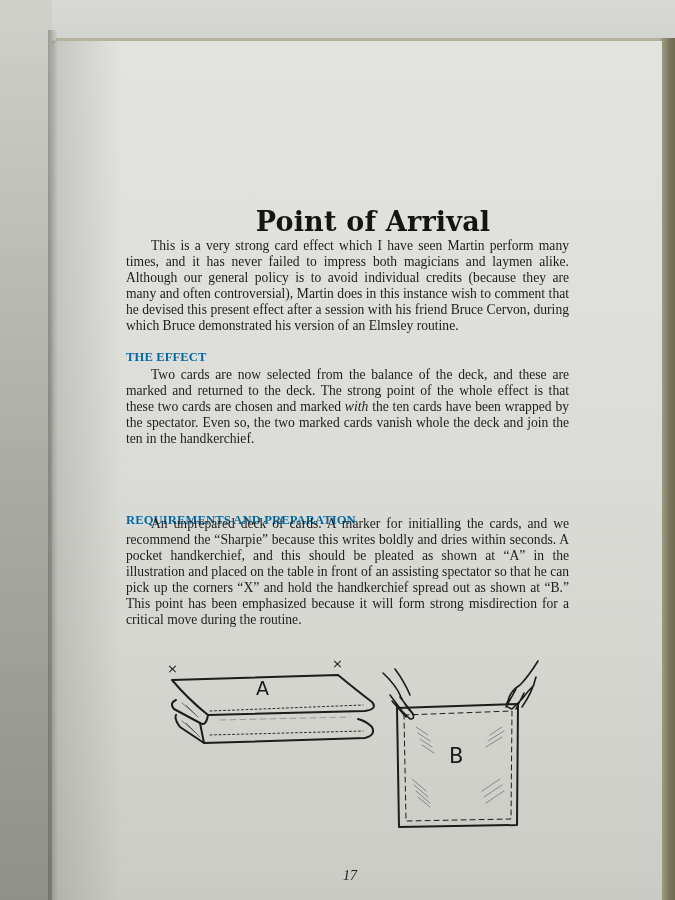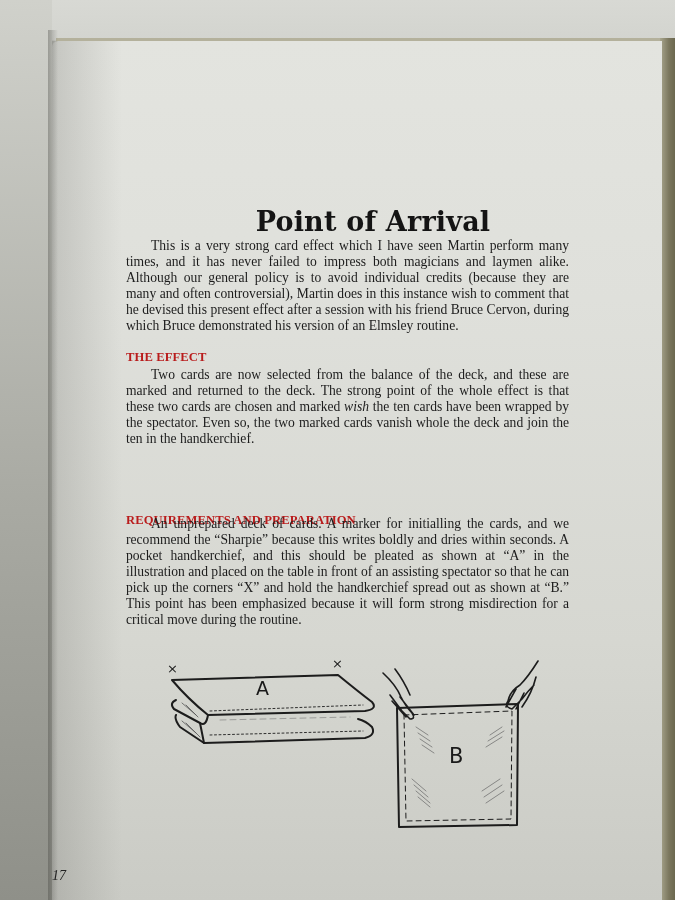--- a/index.html
+++ b/index.html
@@ -84,21 +84,21 @@
     }
     .text-block p {
       margin: 0;
       text-indent: 25px;
     }
     .heading {
       position: absolute;
       left: 126px;
       font-weight: bold;
       font-size: 12.6px;
-      color: #b91c1c;
+      color: #0369a1;
       letter-spacing: 0.1px;
     }
     .para-intro { top: 238px; }
     .heading-effect { top: 350px; }
     .para-effect { top: 367px; }
     .heading-req { top: 513px; }
     .para-req { top: 516px; }
 
     .illustration {
       position: absolute;
@@ -124,20 +124,21 @@
       font-size: 13px;
       color: #1a1a1a;
     }
     .fig-x-1 { left: 7px; top: 6px; }
     .fig-x-2 { left: 172px; top: 1px; }
 
     .page-number {
       position: absolute;
       left: 52px; top: 868px;
       width: 596px;
+      text-align: center;
       font-style: italic;
       font-size: 14px;
       color: #222;
     }
   </style>
 </head>
 <body>
 
 <div class="backdrop-top"></div>
 <div class="left-page"></div>
@@ -150,21 +151,21 @@
 <div class="gutter-shadow"></div>
 
 <h1 class="title" style="margin:16px;">Point of Arrival</h1>
 
 <div class="text-block para-intro">
   <p>This is a very strong card effect which I have seen Martin perform many times, and it has never failed to impress both magicians and laymen alike. Although our general policy is to avoid individual credits (because they are many and often controversial), Martin does in this instance wish to comment that he devised this present effect after a session with his friend Bruce Cervon, during which Bruce demonstrated his version of an Elmsley routine.</p>
 </div>
 
 <div class="heading heading-effect">THE EFFECT</div>
 <div class="text-block para-effect">
-  <p><span>Two cards are now selected from the balance of the deck, and these are marked and returned to the deck. The strong point of the whole effect is that these two cards are chosen and marked </span><em>wish</em><span> the ten cards have been wrapped by the spectator. Even so, the two marked cards vanish whole the deck and join the ten in the handkerchief.</span></p>
+  <p><span>Two cards are now selected from the balance of the deck, and these are marked and returned to the deck. The strong point of the whole effect is that these two cards are chosen and marked </span><em>with</em><span> the ten cards have been wrapped by the spectator. Even so, the two marked cards vanish whole the deck and join the ten in the handkerchief.</span></p>
 </div>
 
 <div class="heading heading-req">REQUIREMENTS AND PREPARATION</div>
 <div class="text-block para-req">
   <p>An unprepared deck of cards. A marker for initialling the cards, and we recommend the “Sharpie” because this writes boldly and dries within seconds. A pocket handkerchief, and this should be pleated as shown at “A” in the illustration and placed on the table in front of an assisting spectator so that he can pick up the corners “X” and hold the handkerchief spread out as shown at “B.” This point has been emphasized because it will form strong misdirection for a critical move during the routine.</p>
 </div>
 
 <div class="illustration">
   <svg width="380" height="180" viewBox="0 0 380 180">
     <g fill="none" stroke="#1c1c1c" stroke-width="2" stroke-linecap="round" stroke-linejoin="round">

